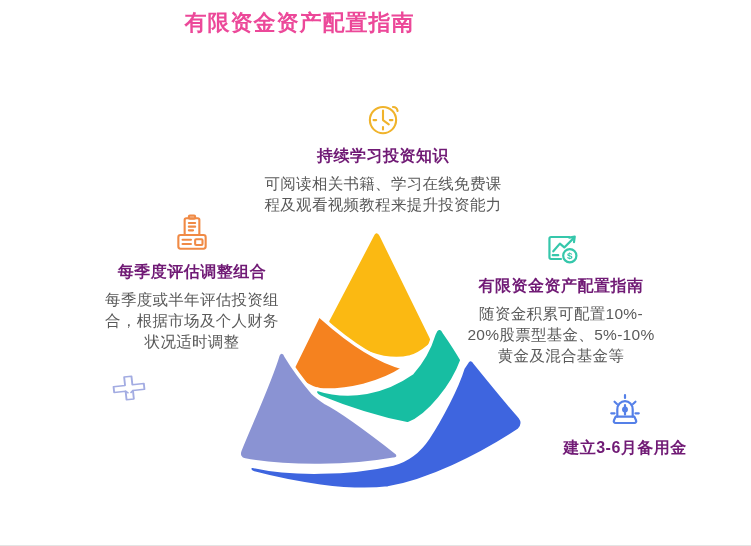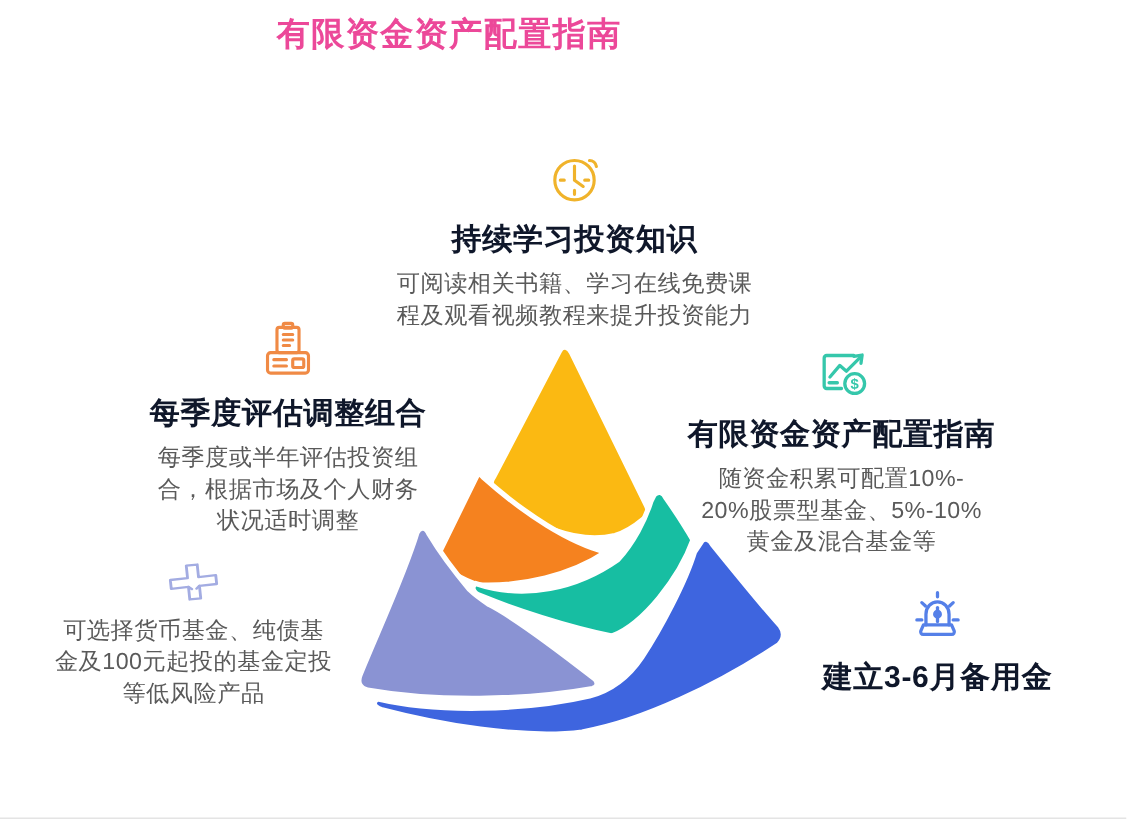--- a/index.html
+++ b/index.html
@@ -8,21 +8,21 @@
     font-family:"Liberation Sans","DejaVu Sans",sans-serif;
     overflow:hidden;border-bottom:1px solid #e4e4e4;box-sizing:border-box;
   }
   .page-title{
     position:absolute;left:0;top:8px;width:599px;text-align:center;
     font-size:22px;font-weight:700;color:#ec4899;letter-spacing:1px;
   }
   .section{position:absolute;text-align:center;}
   .section .icon{height:44px;display:flex;align-items:center;justify-content:center;}
   .section h2{
-    margin:6px 0 6px 0;font-size:20px;font-weight:700;color:#0f172a;letter-spacing:.5px;
+    margin:6px 0 6px 0;font-size:16px;font-weight:700;color:#701a75;letter-spacing:.5px;
   }
   .section p{
     margin:0;font-size:15.5px;line-height:21px;color:#5a5a5a;
     white-space:pre-line;letter-spacing:.3px;text-align:center;
   }
   .sec-learn   {left:248px;top:96px; width:270px;}
   .sec-review  {left:72px; top:212px;width:240px;}
   .sec-divers  {left:441px;top:226px;width:240px;}
   .sec-lowrisk {left:9px;  top:366px;width:240px;}
   .sec-reserve {left:505px;top:388px;width:240px;}
@@ -118,23 +118,20 @@
 
   <div class="section sec-lowrisk">
     <div class="icon">
       <svg width="46" height="42" viewBox="0 0 40 40">
         <g fill="none" stroke-width="1.8" stroke-linecap="round" stroke-linejoin="round" transform="rotate(-6 20 20) translate(0 4) scale(1 .8)" stroke="#A3ACE2">
           <path d="M16.5 6.5h7v10h11v7h-11v10h-7v-10h-11v-7h11z"></path>
           <path d="M16.5 23.5l2 2 M23.5 23.5l-2 2"></path>
         </g>
       </svg>
     </div>
-    <p>可选择货币基金、纯债基
-金及100元起投的基金定投
-等低风险产品</p>
   </div>
 
   <div class="section sec-reserve">
     <div class="icon">
       <svg width="44" height="44" viewBox="0 0 40 40">
         <g fill="none" stroke-width="2" stroke-linecap="round" stroke-linejoin="round" stroke="#5580E8">
           <path d="M13 26v-6.5a7 7.5 0 0 1 14 0V26"></path>
           <path d="M11.5 26h17l1.6 3.6a1.6 1.6 0 0 1-1.5 2.2h-17.2a1.6 1.6 0 0 1-1.5-2.2z"></path>
           <path d="M20 15.5V24"></path>
           <circle cx="20" cy="19.5" r="1.7"></circle>

